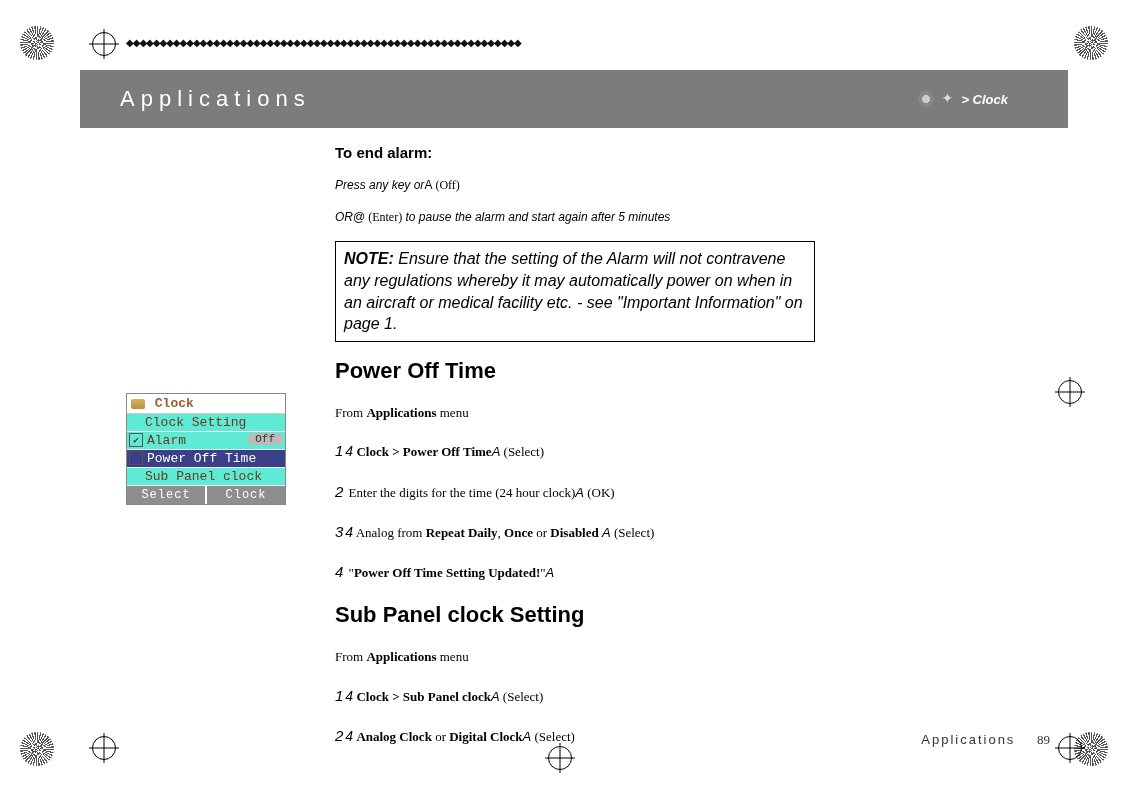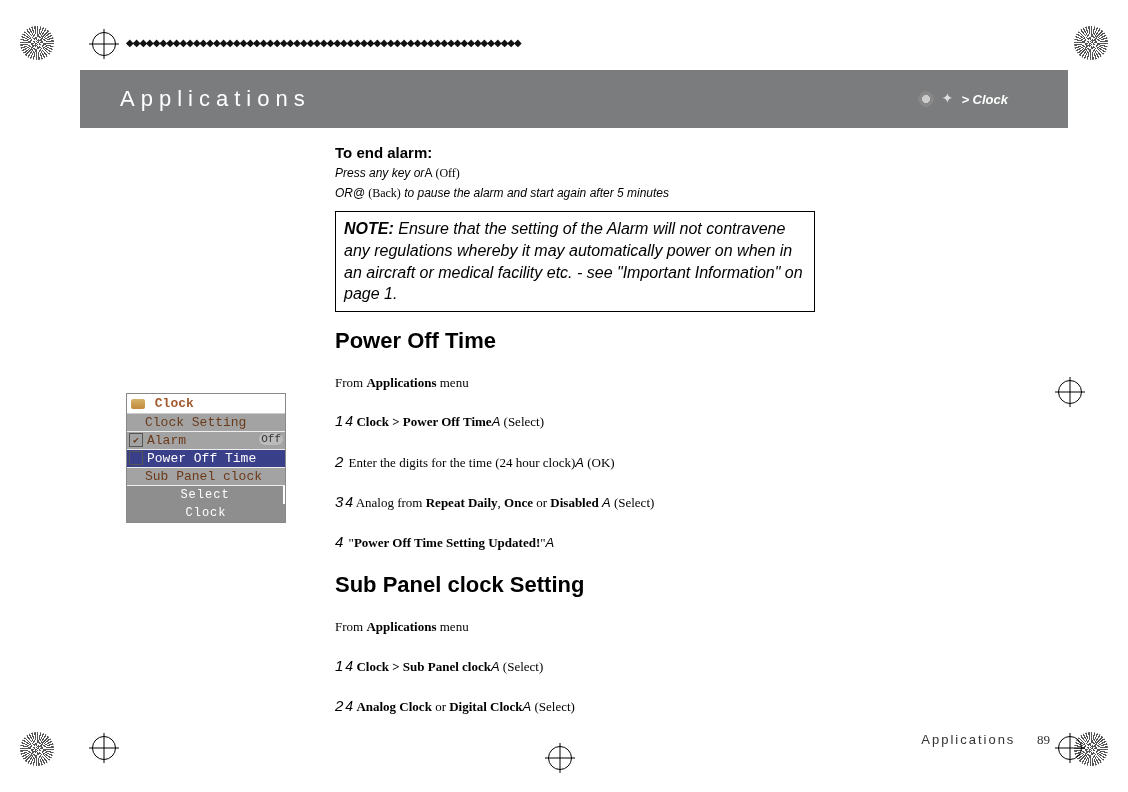--- a/index.html
+++ b/index.html
@@ -23,36 +23,36 @@
   .sparkle{width:14px;height:14px;position:relative;}
   .sparkle::before{content:"✦";color:#dedede;font-size:14px;position:absolute;top:-2px;left:0;}
   .header-right span.crumb{color:#fff;font-family:Verdana,sans-serif;font-weight:bold;font-style:italic;font-size:13px;}
   
   .body{position:absolute;top:138px;left:80px;right:60px;bottom:70px;display:flex;}
   .leftcol{width:255px;padding-top:255px;box-sizing:border-box;}
   .midcol{width:490px;box-sizing:border-box;padding-right:10px;}
   .rightcol{flex:1;padding-left:30px;padding-top:220px;box-sizing:border-box;}
   
   .phone{width:158px;margin-left:46px;border:1px solid #888;font-family:"Courier New",monospace;
-    font-size:13px;background:#a3a3a3;}
+    font-size:13px;background:#5eead4;}
   .phone-title{background:#fff;padding:2px 4px;border-bottom:1px solid #ccc;color:#a15a2e;font-weight:bold;}
   .phone-title .ticon{display:inline-block;width:14px;height:10px;background:linear-gradient(#d7b36a,#c08a3a);margin-right:2px;vertical-align:middle;border-radius:2px;}
   .phone-row{display:flex;align-items:flex-start;padding:1px 2px;color:#6b3a1a;border-bottom:1px solid #eee;}
   .phone-row .cell{flex:1;white-space:nowrap;overflow:hidden;}
   .phone-row.sel{background:#3a3f8a;color:#fff;}
   .phone-row .cb{width:12px;height:12px;border:1px solid #555;margin-right:4px;display:inline-flex;align-items:center;justify-content:center;font-size:10px;}
-  .phone-row .badge{background:#bbb;color:#333;border-radius:7px;padding:0 2px;font-size:11px;}
-  .phone-soft{display:flex;flex-direction:column;}
+  .phone-row .badge{background:#bbb;color:#333;border-radius:7px;padding:0 8px;font-size:11px;}
+  .phone-soft{display:flex;}
   .phone-soft div{flex:1;text-align:center;background:#8e8e8e;color:#fff;font-size:12px;
     padding:2px 0;font-family:"Courier New",monospace;letter-spacing:1px;}
   .phone-soft div:first-child{border-right:2px solid #fff;}
   
   .midcol .h3{font-family:Verdana,Geneva,sans-serif;font-weight:bold;font-size:15px;margin:6px 0 4px;}
   .midcol .h2{font-family:Verdana,Geneva,sans-serif;font-weight:bold;font-size:22px;margin:16px 0 4px;}
-  .midcol p{margin:4px 0;font-size:12px;line-height:1.35;}
+  .midcol p{margin:16px 0;font-size:12px;line-height:1.35;}
   .midcol p em, .midcol em{font-style:italic;}
   .midcol .italic{font-style:italic;font-family:Verdana,sans-serif;font-size:12px;}
   .midcol .step{font-size:13px;margin:20px 0;font-family:Georgia,serif;}
   .midcol .step .num{font-style:italic;font-size:15px;font-family:Verdana,sans-serif;margin-right:2px;}
   .midcol .step .arrow{font-family:Arial,sans-serif;font-style:italic;font-size:14px;}
   .midcol .step strong{font-weight:bold;}
   .notebox{border:1px solid #000;padding:6px 8px;font-size:16px;font-style:italic;
     font-family:Verdana,sans-serif;margin:10px 0 6px;line-height:1.35;}
   .notebox b{font-weight:bold;font-style:italic;}
   .rightcol .sidenote{font-style:italic;font-family:Verdana,sans-serif;font-size:11px;
@@ -124,21 +124,21 @@
       </div>
     </div>
 
     <div class="midcol">
 
       <div class="h3">To end alarm:</div>
       <p class="italic">
         <span>Press any key or</span><span style="font-style:normal;font-family:Arial;">A</span><span style="font-style:normal;font-family:Georgia;"> (Off)</span>
       </p>
       <p class="italic">
-        <span>OR</span><span style="font-style:normal;font-family:Arial;">@</span><span style="font-style:normal;font-family:Georgia;"> (Back)</span><em> to pause the alarm and start again after 5 minutes</em>
+        <span>OR</span><span style="font-style:normal;font-family:Arial;">@</span><span style="font-style:normal;font-family:Georgia;"> (Enter)</span><em> to pause the alarm and start again after 5 minutes</em>
       </p>
 
       <div class="notebox">
         <b>NOTE:</b><span> Ensure that the setting of the Alarm will not contravene any regulations whereby it may automatically power on when in an aircraft or medical facility etc. - see "Important Information" on page 1.</span>
       </div>
 
       <div class="h2">Power Off Time</div>
       <p class="step">
         <span>From </span><strong>Applications</strong><span> menu</span>
       </p>

